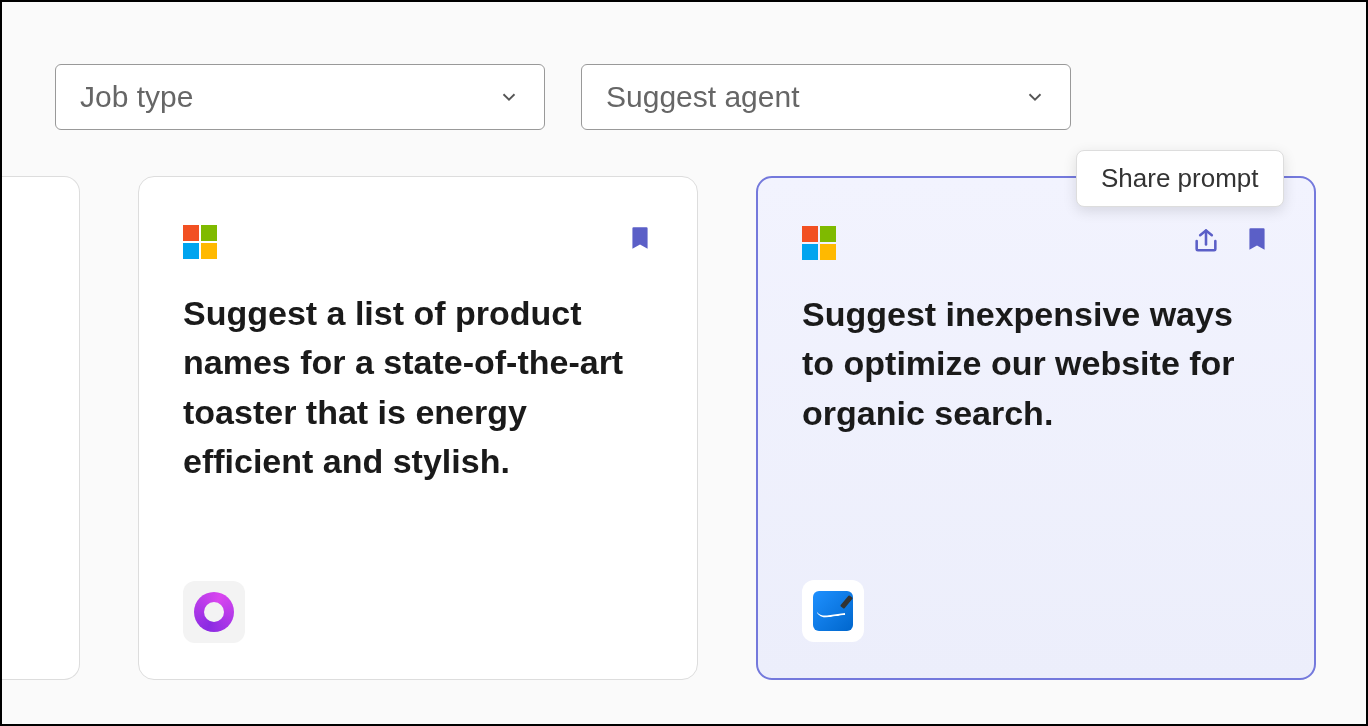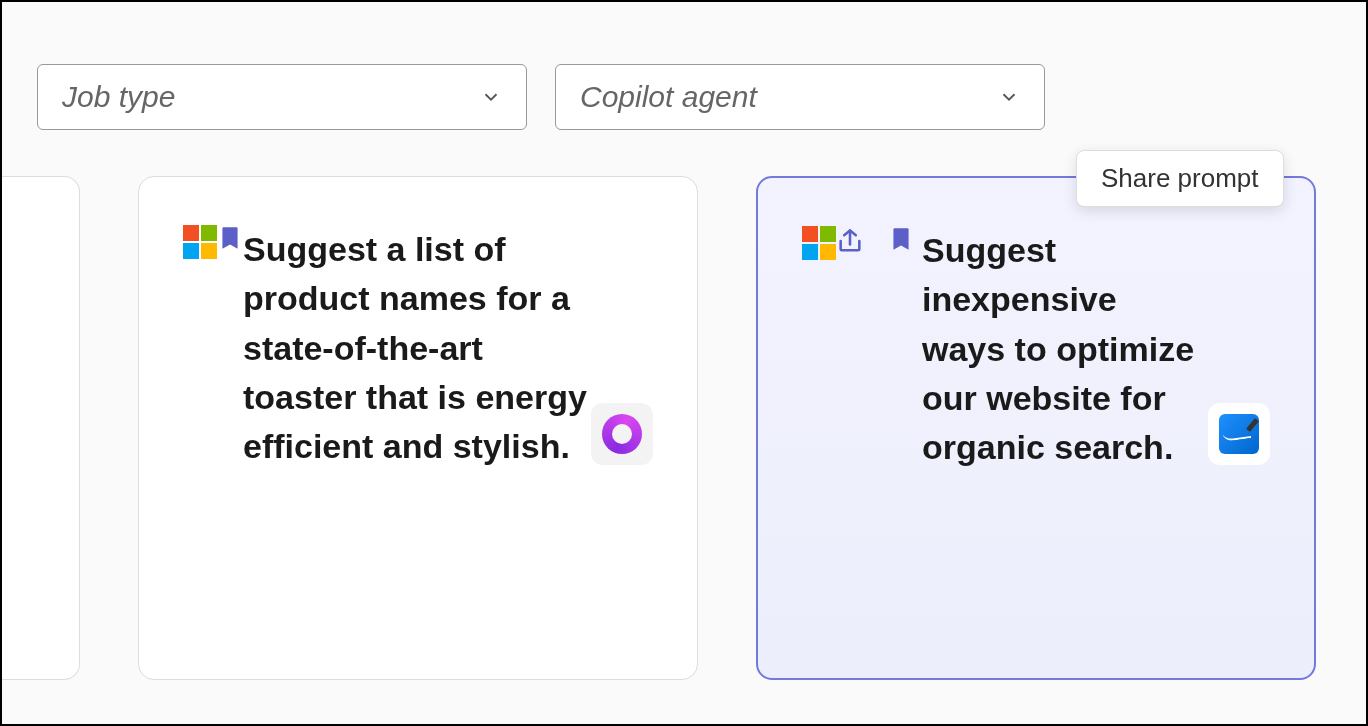--- a/index.html
+++ b/index.html
@@ -7,23 +7,22 @@
       font-family: 'Segoe UI', -apple-system, BlinkMacSystemFont, sans-serif;
       background: #fafafa;
       width: 1368px;
       height: 726px;
       overflow: hidden;
       position: relative;
       border: 2px solid #000;
     }
     .filters {
       display: flex;
-      gap: 28px;
-      padding: 62px 0 0 35px;
-      font-style: italic;
+      gap: 36px;
+      padding: 62px 0 0 53px;
     }
     .dropdown {
       width: 490px;
       height: 66px;
       background: #fff;
       border: 1px solid #999;
       border-radius: 6px;
       display: flex;
       align-items: center;
       justify-content: space-between;
@@ -61,28 +60,27 @@
       flex-shrink: 0;
     }
     .card {
       width: 560px;
       height: 504px;
       background: #fff;
       border: 1px solid #ddd;
       border-radius: 16px;
       padding: 48px 44px 36px 44px;
       display: flex;
-      flex-direction: row;
+      flex-direction: column;
       position: relative;
       flex-shrink: 0;
     }
     .card.selected {
       background: linear-gradient(180deg, #f2f3fe 0%, #eceefb 100%);
       border: 2px solid #7479dc;
-      gap: 8px;
     }
     .card-top {
       display: flex;
       justify-content: space-between;
       align-items: flex-start;
       margin-bottom: 30px;
     }
     .ms-logo {
       width: 34px;
       height: 34px;
@@ -199,21 +197,21 @@
 <div class="filters">
   <div class="dropdown">
     <span class="dropdown-label">Job type</span>
     <span class="chevron">
       <svg viewBox="0 0 24 24" width="22" height="22" fill="none" stroke-width="2">
           <polyline points="6 9 12 15 18 9"></polyline>
         </svg>
     </span>
   </div>
   <div class="dropdown">
-    <span class="dropdown-label">Copilot agent</span>
+    <span class="dropdown-label">Suggest agent</span>
     <span class="chevron">
       <svg viewBox="0 0 24 24" width="22" height="22" fill="none" stroke-width="2">
           <polyline points="6 9 12 15 18 9"></polyline>
         </svg>
     </span>
   </div>
 </div>
 
 <div class="tooltip">Share prompt</div>
 

